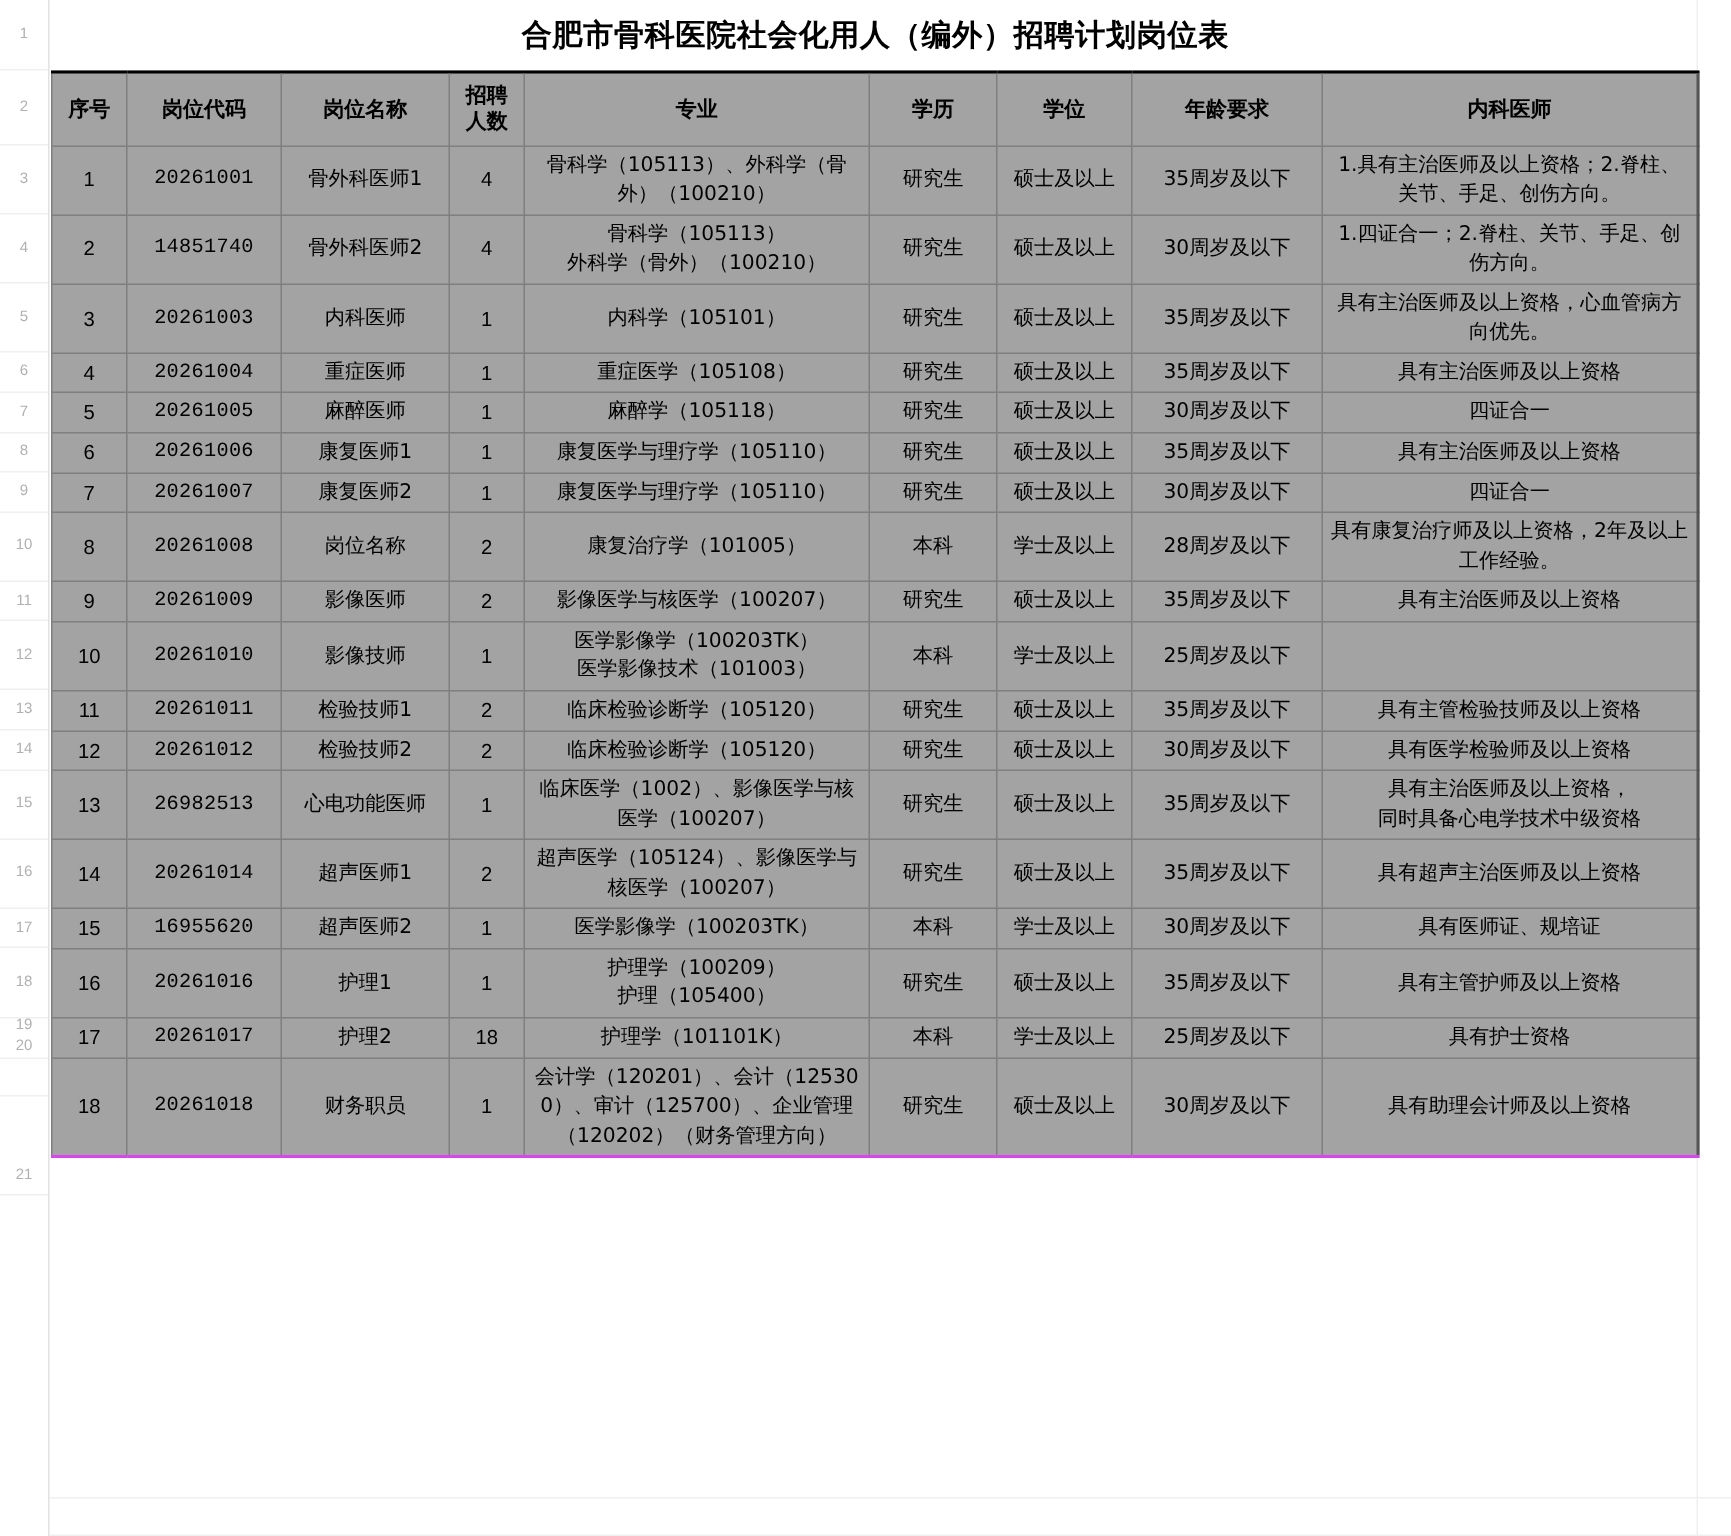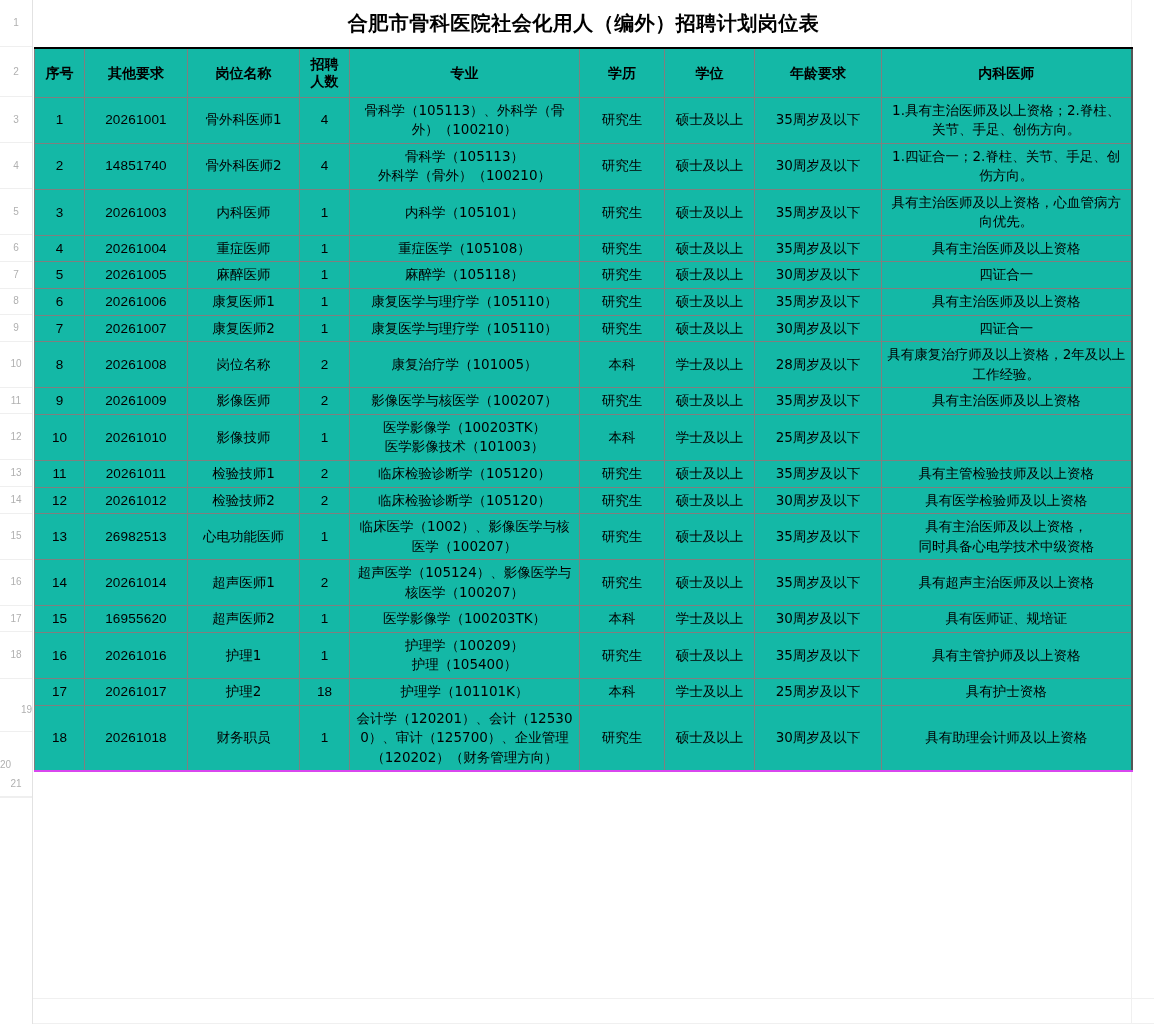--- a/index.html
+++ b/index.html
@@ -90,21 +90,21 @@
   #tbl-wrap {
     position: absolute;
     left: 34px;
     top: 47px;
     z-index: 3;
   }
   table {
     border-collapse: collapse;
     table-layout: fixed;
     width: 1097px;
-    background: #14b8a6;
+    background: #a3a3a3;
   }
   th, td {
     border: 1px solid #7f7f7f;
     padding: 3px 4px;
     text-align: center;
     vertical-align: middle;
     font-size: 13.5px;
     line-height: 1.45;
     word-break: break-all;
     box-sizing: border-box;
@@ -113,21 +113,21 @@
     font-weight: bold;
     font-size: 14px;
     height: 49px;
     border-top: 2px solid #000000;
     border-bottom: 1px solid #7f7f7f;
   }
   table { border-left: 1px solid #7f7f7f; border-right: 2px solid #555; }
   tbody tr:last-child td { border-bottom: 2px solid #d946ef; }
 
   td.num  { font-family: "Liberation Sans", sans-serif; }
-  td.code { font-family: Liberation Sans, sans-serif; letter-spacing: 0.2px; margin-left: 48px; }
+  td.code { font-family: Liberation Mono, monospace; letter-spacing: 0.2px; margin-left: 48px; }
 
   .c-seq   { width: 50px; }
   .c-code  { width: 103px; }
   .c-name  { width: 112px; }
   .c-cnt   { width: 50px; }
   .c-major { width: 230px; }
   .c-edu   { width: 85px; }
   .c-deg   { width: 90px; }
   .c-age   { width: 127px; }
   .c-other { width: 250px; }
@@ -191,24 +191,24 @@
       </div>
       <div class="rownum" style="top: 559.688px; height: 46.125px; display: flex; align-items: center; justify-content: center;">
         <span>16</span>
       </div>
       <div class="rownum" style="top: 605.812px; height: 26.5625px; display: flex; align-items: center; justify-content: center;">
         <span>17</span>
       </div>
       <div class="rownum" style="top: 632.375px; height: 46.125px; display: flex; align-items: center; justify-content: center;">
         <span>18</span>
       </div>
-      <div class="rownum" style="top: 689px; height: 43px; display: flex; align-items: center; justify-content: flex-end;">
+      <div class="rownum" style="top: 663px; height: 43px; display: flex; align-items: center; justify-content: center;">
         <span>19</span>
       </div>
-      <div class="rownum" style="top: 732px; height: 66.1875px; display: flex; align-items: center; justify-content: flex-start;">
+      <div class="rownum" style="top: 665px; height: 66.1875px; display: flex; align-items: center; justify-content: center;">
         <span>20</span>
       </div>
       <div class="rownum" style="top: 771.25px; height: 26px; display: flex; align-items: center; justify-content: center;">
         <span>21</span>
       </div>
     </div>
 
   <div id="title-row">
     <div id="title-text">合肥市骨科医院社会化用人（编外）招聘计划岗位表</div>
   </div>
@@ -222,21 +222,21 @@
           <col class="c-cnt">
         <col class="c-major">
           <col class="c-edu">
           <col class="c-deg">
           <col class="c-age">
           <col class="c-other">
       </colgroup>
       <thead>
         <tr>
           <th>序号</th>
-          <th>其他要求</th>
+          <th>岗位代码</th>
           <th>岗位名称</th>
           <th class="hdr-two">
             <div>招聘</div>
             <div>人数</div>
           </th>
           <th>专业</th>
           <th>学历</th>
           <th>学位</th>
           <th>年龄要求</th>
           <th>内科医师</th>

